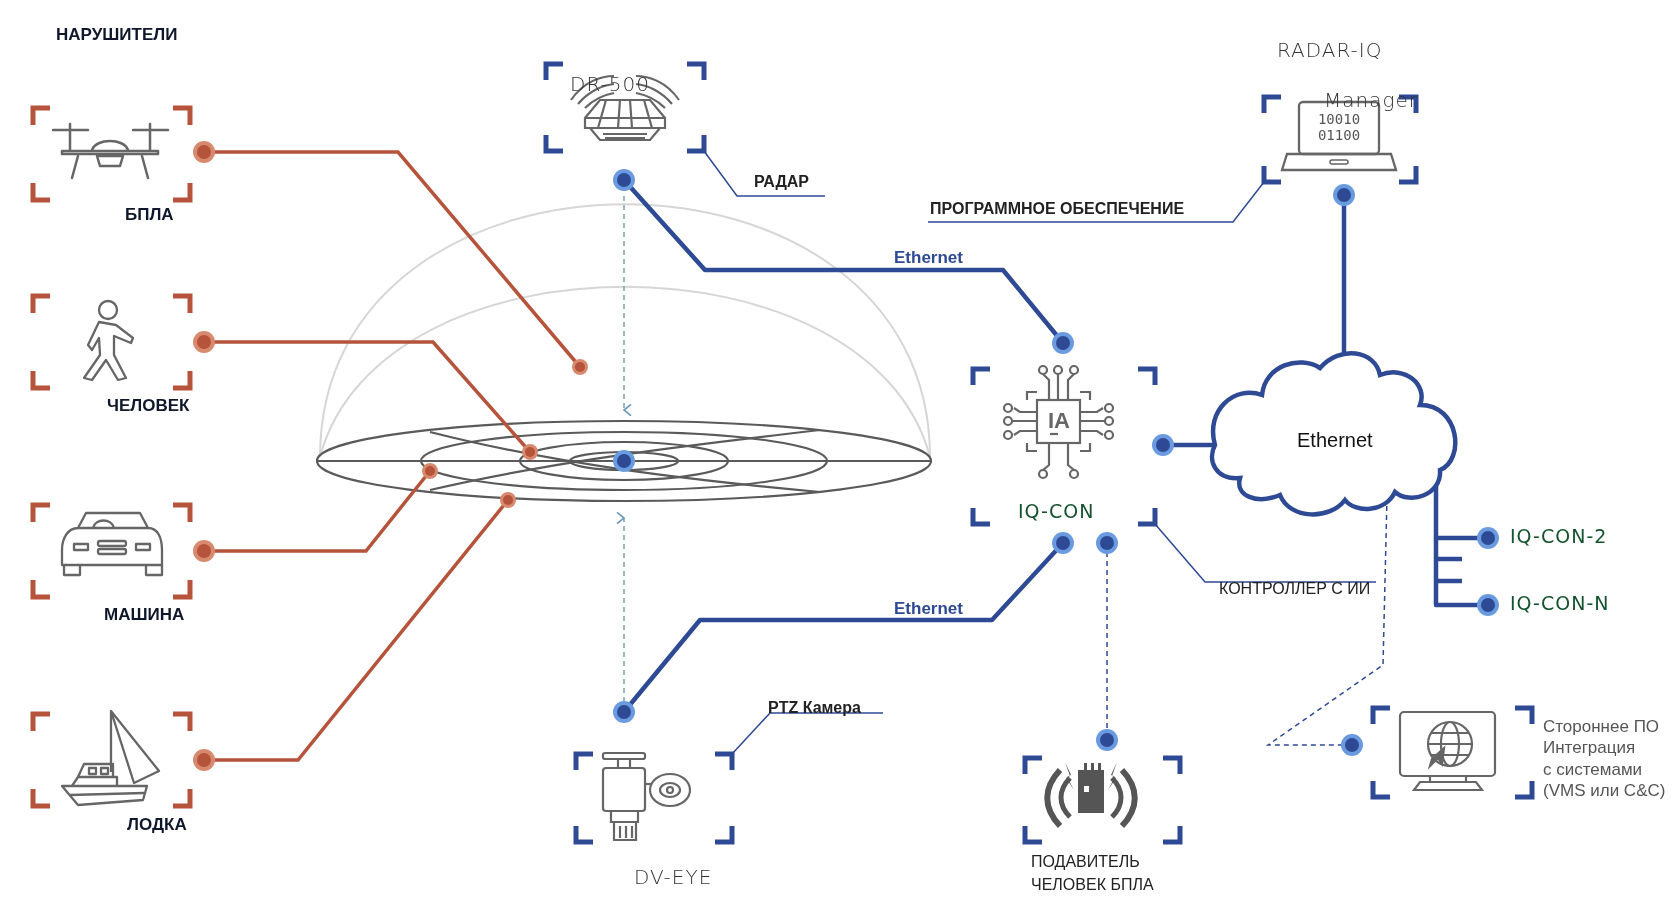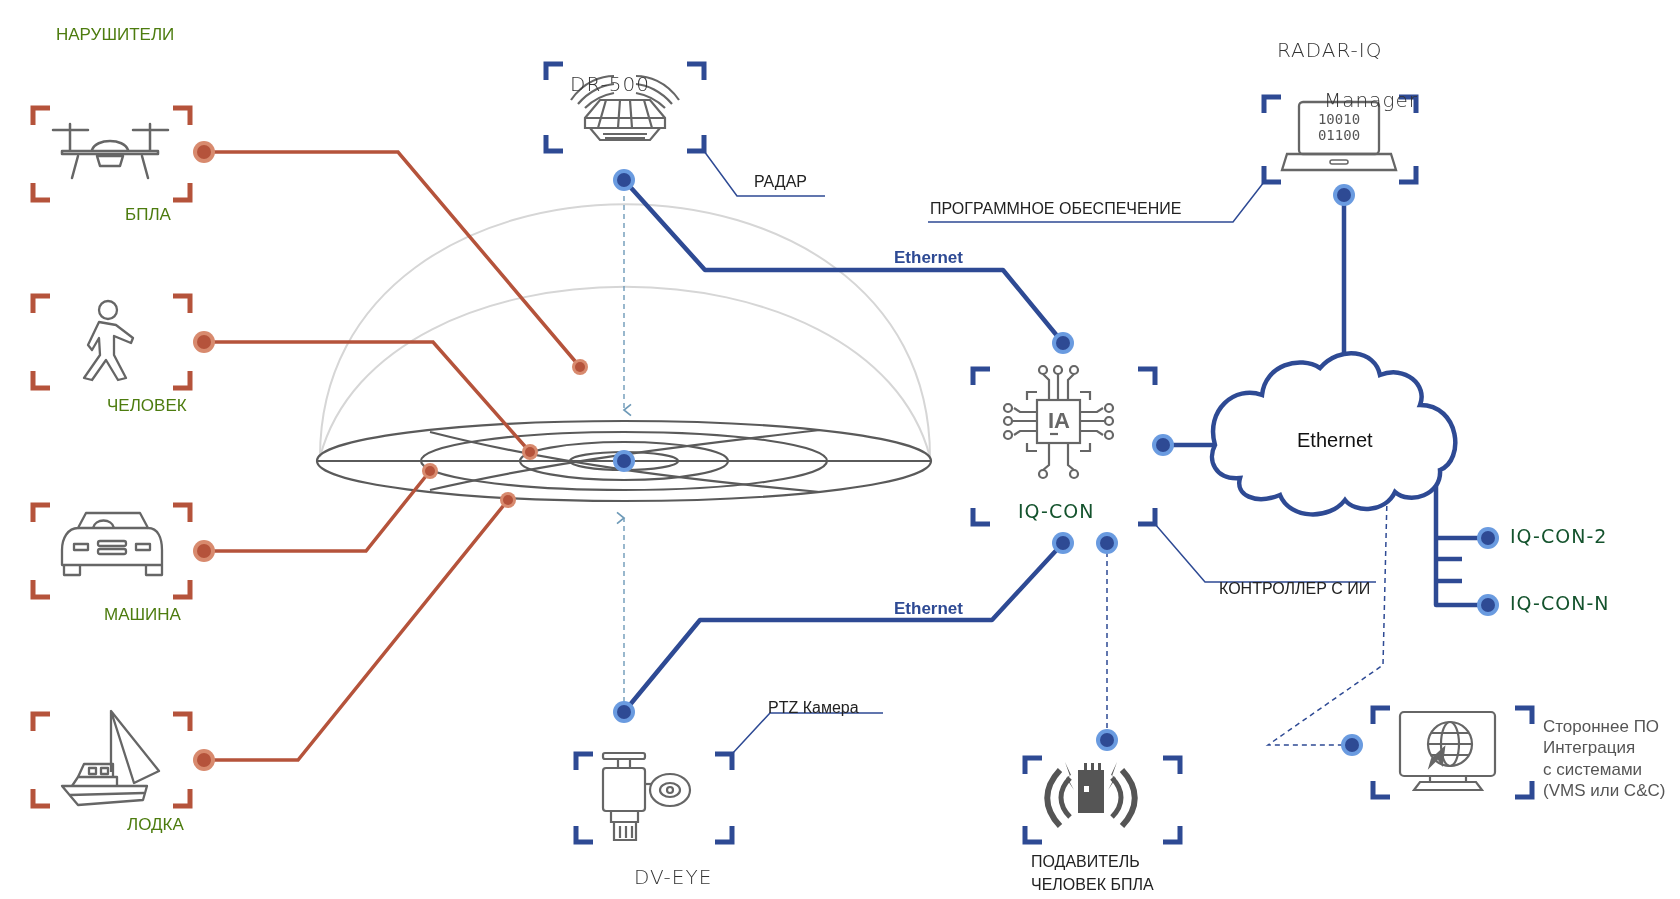--- a/index.html
+++ b/index.html
@@ -1,21 +1,21 @@
 <!DOCTYPE html>
 <html><head>
 <meta charset="utf-8">
 <style>
   html, body { margin:0; padding:0; background:#ffffff; }
   body { width:1680px; height:899px; position:relative; overflow:hidden; font-family:"DejaVu Sans", sans-serif; }
   svg#diagram { position:absolute; left:0; top:0; width:1680px; height:899px; }
   .lbl { position:absolute; white-space:nowrap; line-height:1; }
-  .threat-lbl { color:#4d7c0f; font-family:"Liberation Sans", sans-serif; font-size:17px; }
+  .threat-lbl { color:#0f172a; font-family:"Liberation Sans", sans-serif; font-size:17px;font-weight:bold; }
   .title-lbl { color:#333; font-family:"DejaVu Sans", sans-serif; font-size:20px; letter-spacing:1px; font-weight:300; }
-  .callout { color:#222; font-family:"Liberation Sans", sans-serif; font-size:16px; font-weight:normal; }
+  .callout { color:#222; font-family:"Liberation Sans", sans-serif; font-size:16px; font-weight:bold; }
   .eth-lbl { color:#2e4a94; font-family:"Liberation Sans", sans-serif; font-size:17px; font-weight:bold; }
   .node-lbl { color:#14532d; font-family:"DejaVu Sans", sans-serif; font-size:19px; letter-spacing:1px; }
   .thirdparty { color:#555; font-family:"Liberation Sans", sans-serif; font-size:17px; line-height:1.25; white-space:normal; width:150px; }
   .cloud-lbl { color:#111; font-family:"Liberation Sans", sans-serif; font-size:20px; }
   .bin { font-family:"DejaVu Sans Mono", monospace; font-size:14px; fill:#555; }
 </style>
 </head>
 <body>
 
 <svg id="diagram" viewBox="0 0 1680 899">

